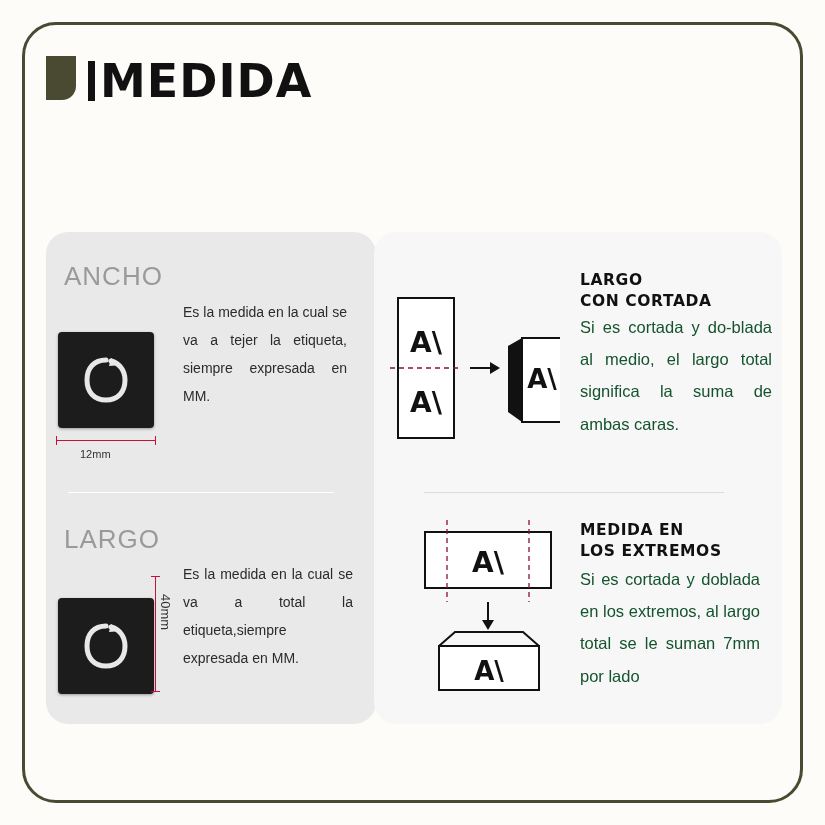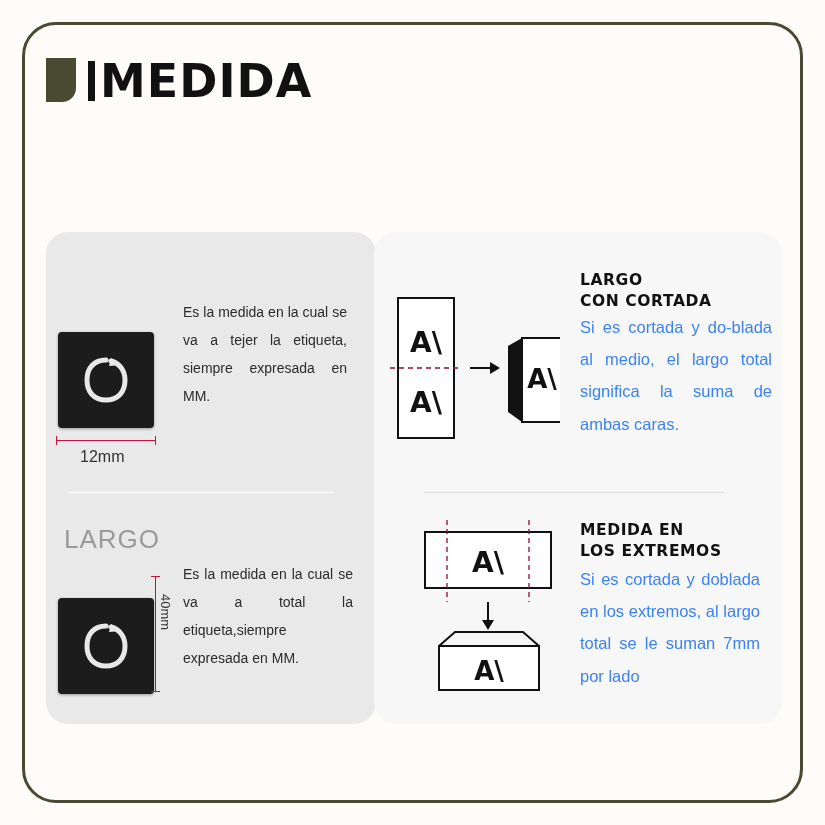--- a/index.html
+++ b/index.html
@@ -15,21 +15,21 @@
   .frame{
     position:absolute;left:22px;top:22px;right:22px;bottom:22px;
     border:3px solid #4a4a32;
     border-radius:34px;
     box-sizing:border-box;
   }
 
   
   .title-wrap{
     position:absolute;left:46px;top:58px;
-    display:flex;align-items:flex-end;
+    display:flex;align-items:flex-start;
   }
   .title-tab{
     width:30px;height:44px;background:#4a4a32;
     border-radius:0 0 14px 0;
     margin-right:12px;
     position:relative;top:-2px;
   }
   .title{
     font-size:46px;
     font-weight:bold;
@@ -79,21 +79,21 @@
 
   .dim-h{
     position:absolute;left:56px;top:440px;width:100px;height:1px;background:#c8103f;
   }
   .dim-h:before,.dim-h:after{
     content:"";position:absolute;top:-4px;width:1px;height:9px;background:#c8103f;
   }
   .dim-h:before{left:0;}
   .dim-h:after{right:0;}
   .dim-h-label{
-    position:absolute;left:80px;top:448px;font-size:16px;color:#333;
+    position:absolute;left:80px;top:448px;font-size:11px;color:#333;
   }
 
   .dim-v{
     position:absolute;left:155px;top:576px;width:1px;height:116px;background:#c8103f;
   }
   .dim-v:before,.dim-v:after{
     content:"";position:absolute;left:-4px;height:1px;width:9px;background:#c8103f;
   }
   .dim-v:before{top:0;}
   .dim-v:after{bottom:0;}
@@ -115,21 +115,21 @@
   
   .rt-head{
     position:absolute;font-size:15.5px;color:#111;font-weight:bold;
     letter-spacing:.6px;line-height:1.35;
     font-family:"DejaVu Sans", sans-serif;
   }
   .rt-head.h1{left:580px;top:270px;}
   .rt-head.h2{left:580px;top:520px;}
 
   .rt-para{
-    position:absolute;font-size:16.5px;color:#3b82f6;line-height:1.95;
+    position:absolute;font-size:16.5px;color:#14532d;line-height:1.95;
     text-align:justify;
   }
   .rt-para.t1{left:580px;top:311px;width:192px;}
   .rt-para.t2{left:580px;top:563px;width:180px;}
 
   .divider-right{
     position:absolute;left:424px;top:492px;width:300px;height:1px;background:#dcdcdc;
   }
 
   .diagram{position:absolute;}
@@ -144,20 +144,21 @@
   <div class="frame"></div>
 
   <div class="title-wrap">
     <div class="title-tab"></div>
     <div class="title"><span class="thin-bar"></span><span>MEDIDA</span></div>
   </div>
 
   <div class="panel-left"></div>
   <div class="panel-right"></div>
 
+  <div class="sec-head ancho">ANCHO</div>
 
   <div class="swatch a">
     <svg width="56" height="56" viewBox="0 0 56 56">
       <path d="M28 8 C16 8 9 16 9 28 C9 40 16 48 28 48 C40 48 47 40 47 28 C47 18 41 11 33 9" fill="none" stroke="#e8e8e8" stroke-width="5" stroke-linecap="round"></path>
       <path d="M33 6 L44 13 L31 14 Z" fill="#e8e8e8"></path>
     </svg>
   </div>
   <div class="dim-h"></div>
   <div class="dim-h-label">12mm</div>
   <div class="para p1">Es la medida en la cual se va a tejer la etiqueta, siempre expresada en MM.</div>

